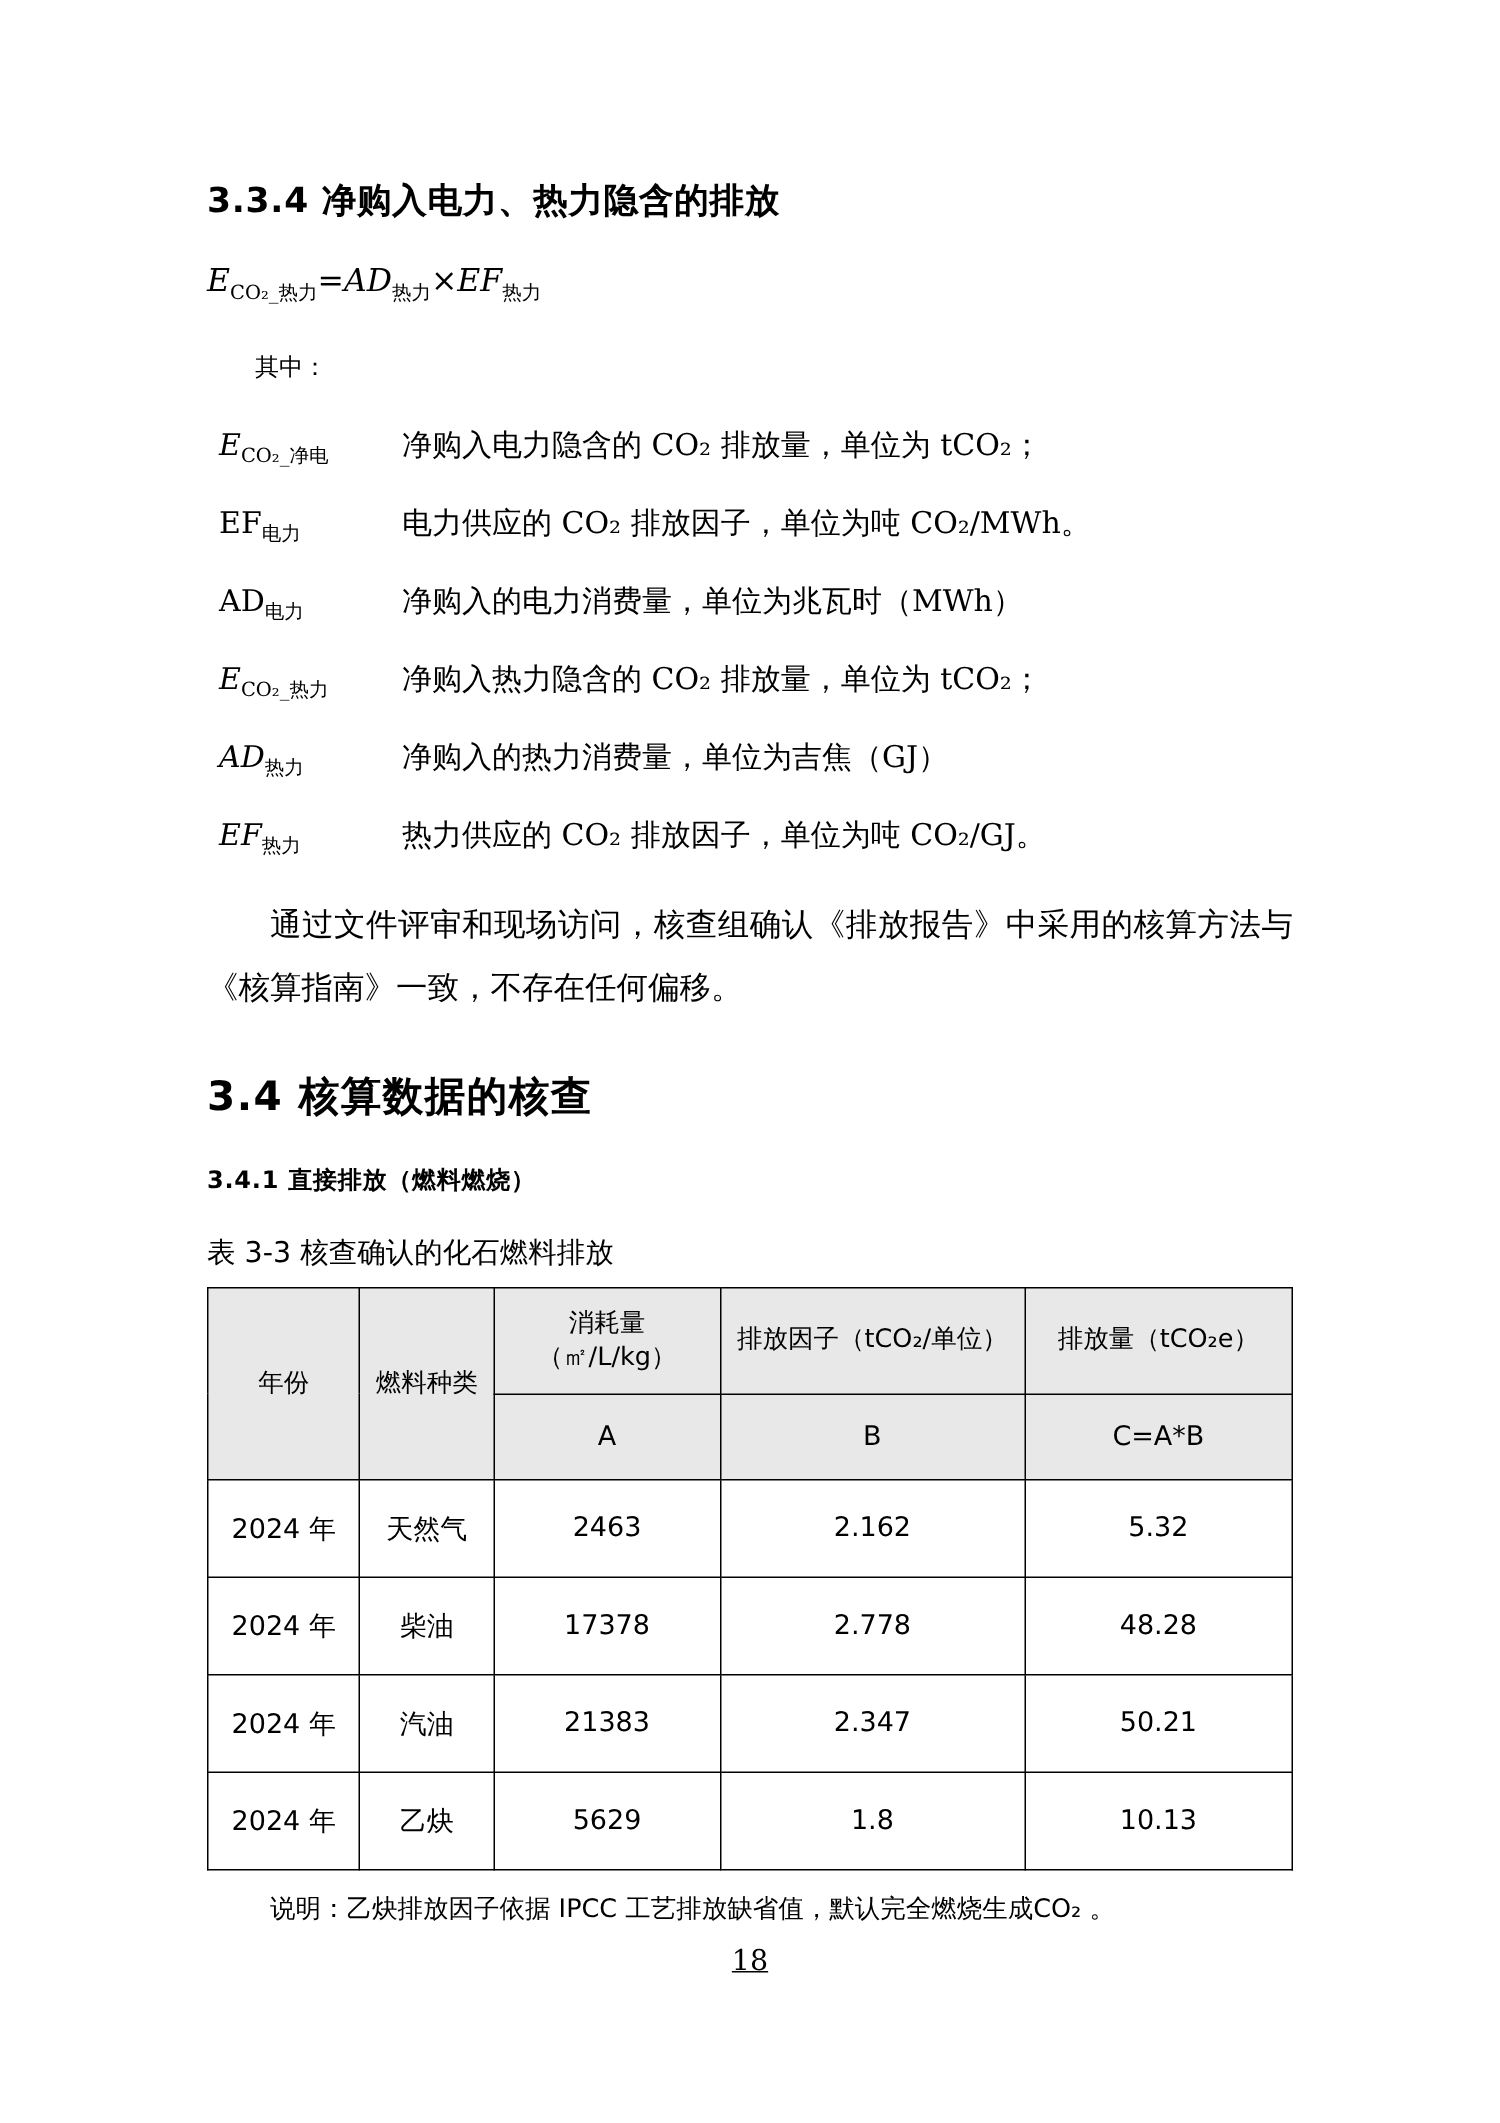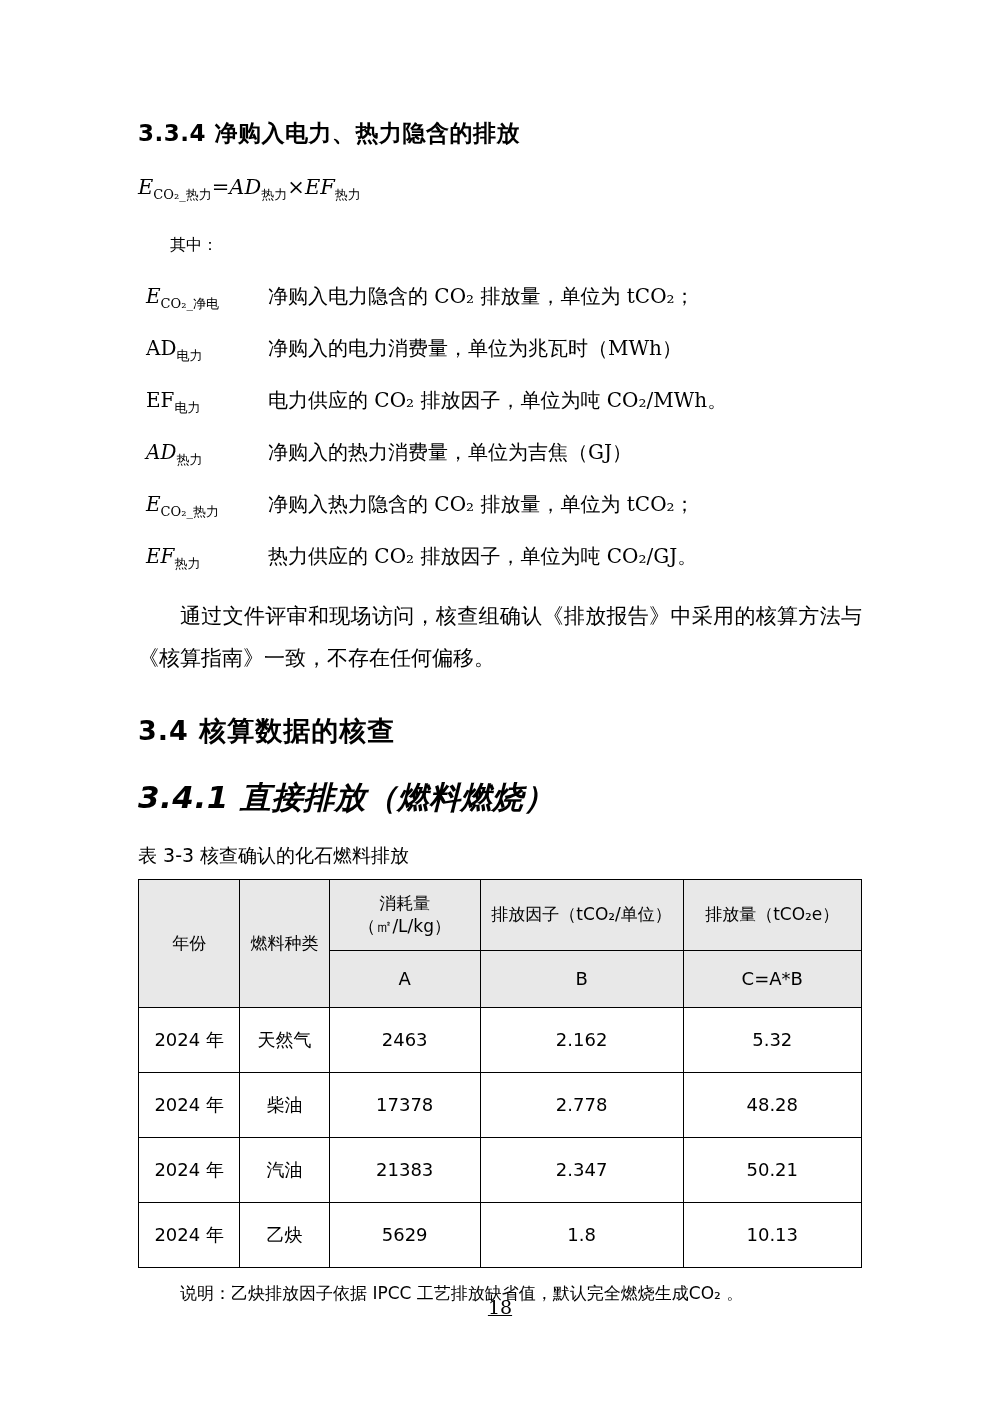--- a/index.html
+++ b/index.html
@@ -38,25 +38,24 @@
   }
   h2.section-head-2 {
     font-family: "DejaVu Sans", "Liberation Sans", sans-serif;
     font-size: 27px;
     font-weight: bold;
     margin: 34px 0 28px 0;
     letter-spacing: 1px;
   }
   h3.sub-head {
     font-family: "DejaVu Sans", "Liberation Sans", sans-serif;
-    font-size: 31px;
+    font-size: 16px;
     font-weight: bold;
     margin: 0 0 24px 0;
     letter-spacing: 0.5px;
-    font-style: italic;
   }
 
   .formula {
     font-size: 21px;
     margin: 0 0 26px 0;
     font-family: "DejaVu Serif", "Liberation Serif", serif;
   }
   .formula .ital {
     font-style: italic;
   }
@@ -176,34 +175,34 @@
     </div>
 
     <div class="para-indent">其中：</div>
 
     <div class="deflist">
       <div class="defrow">
         <div class="defterm"><span class="ital">E</span><span class="sub-cn">CO₂_净电</span></div>
         <div class="defdesc">净购入电力隐含的 CO₂ 排放量，单位为 tCO₂；</div>
       </div>
       <div class="defrow">
+        <div class="defterm"><span>EF</span><span class="sub-cn">电力</span></div>
+        <div class="defdesc">电力供应的 CO₂ 排放因子，单位为吨 CO₂/MWh。</div>
+      </div>
+      <div class="defrow">
         <div class="defterm"><span>AD</span><span class="sub-cn">电力</span></div>
         <div class="defdesc">净购入的电力消费量，单位为兆瓦时（MWh）</div>
       </div>
       <div class="defrow">
-        <div class="defterm"><span>EF</span><span class="sub-cn">电力</span></div>
-        <div class="defdesc">电力供应的 CO₂ 排放因子，单位为吨 CO₂/MWh。</div>
+        <div class="defterm"><span class="ital">E</span><span class="sub-cn">CO₂_热力</span></div>
+        <div class="defdesc">净购入热力隐含的 CO₂ 排放量，单位为 tCO₂；</div>
       </div>
       <div class="defrow">
         <div class="defterm"><span class="ital">AD</span><span class="sub-cn">热力</span></div>
         <div class="defdesc">净购入的热力消费量，单位为吉焦（GJ）</div>
-      </div>
-      <div class="defrow">
-        <div class="defterm"><span class="ital">E</span><span class="sub-cn">CO₂_热力</span></div>
-        <div class="defdesc">净购入热力隐含的 CO₂ 排放量，单位为 tCO₂；</div>
       </div>
       <div class="defrow">
         <div class="defterm"><span class="ital">EF</span><span class="sub-cn">热力</span></div>
         <div class="defdesc">热力供应的 CO₂ 排放因子，单位为吨 CO₂/GJ。</div>
       </div>
     </div>
 
     <p class="para-block">通过文件评审和现场访问，核查组确认《排放报告》中采用的核算方法与《核算指南》一致，不存在任何偏移。</p>
 
     <h2 class="section-head-2">3.4  核算数据的核查</h2>

